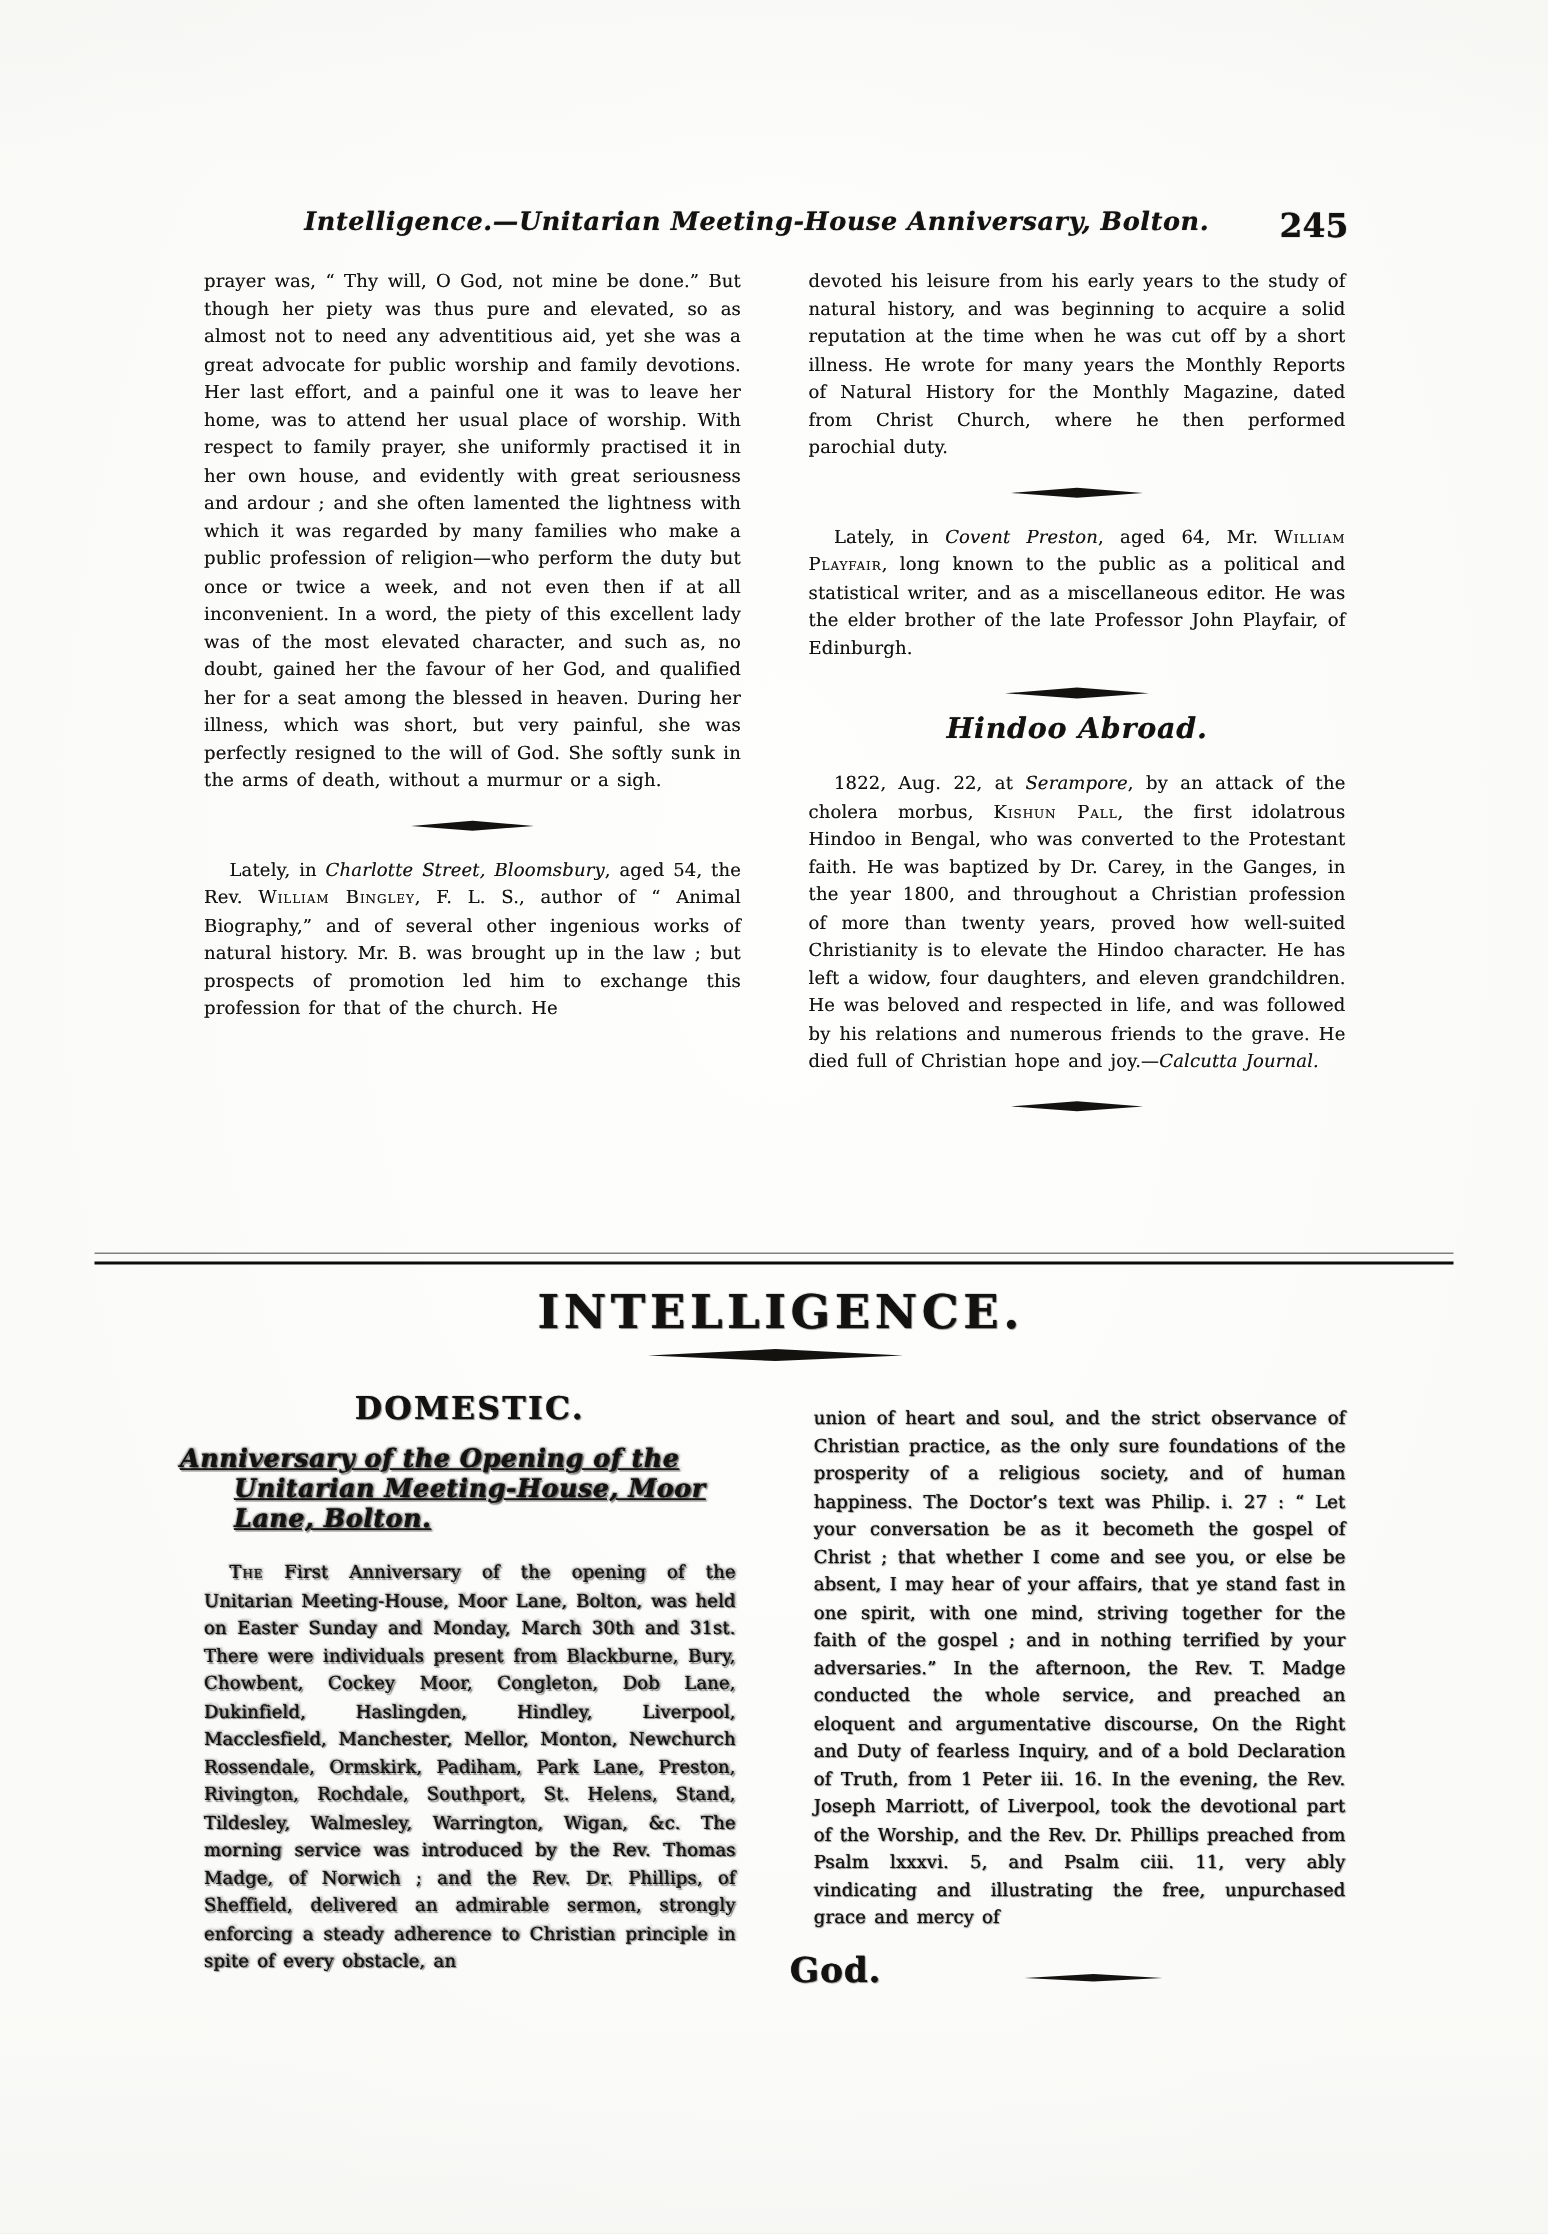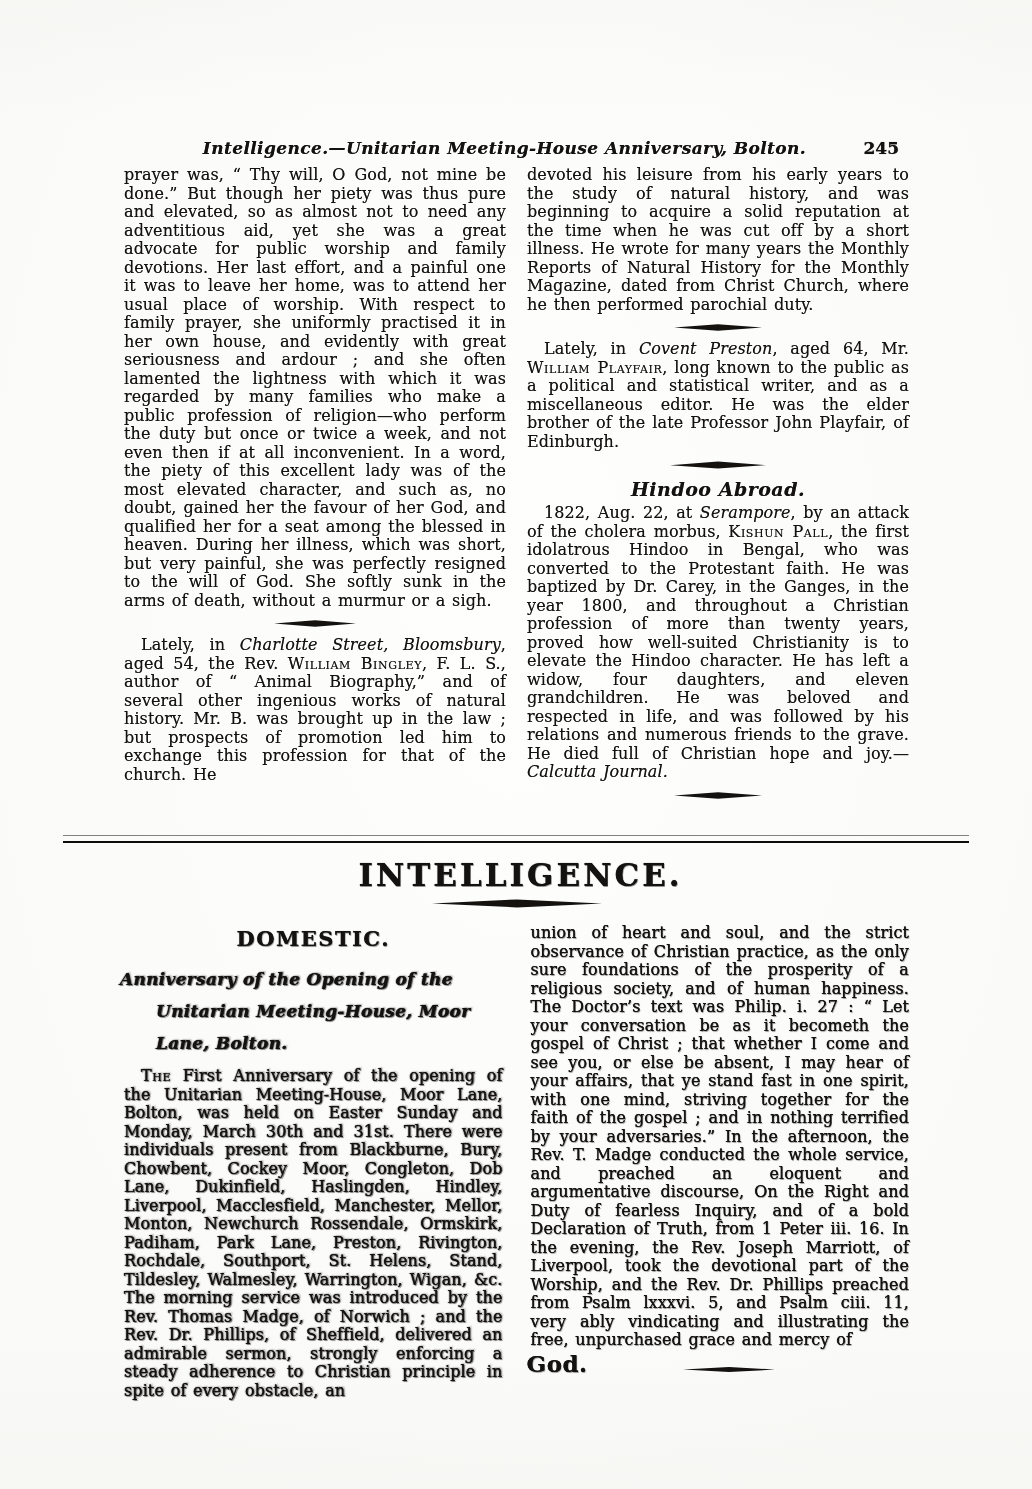--- a/index.html
+++ b/index.html
@@ -21,33 +21,33 @@
     position:absolute; top:126px; left:108px; width:793px; height:26px;margin-top:12px;
   }
   .rh-title {
     display:block; text-align:center;
     font-style:italic; font-weight:bold;
     font-size:17px; letter-spacing:0.4px;
     text-shadow:0 0 0.6px rgba(0,0,0,0.7);
   }
   .rh-pagenum {
     position:absolute; right:2px; top:0;
-    font-weight:bold; font-size:17px;
+    font-weight:bold; font-size:22px;
     text-shadow:0 0 0.7px rgba(0,0,0,0.8);
   }
 
   
   .cols { position:absolute; left:120px; width:793px; display:flex; gap:13px; }
   .top-cols { top:162px; }
   .bottom-cols { top:920px;gap:20px; }
   .col { width:390px; }
 
   .para {
-    margin:4px; text-align:justify;
-    font-size:16px; line-height:18.5px;
+    margin:16px; text-align:justify;
+    font-size:12px; line-height:18.5px;
     word-spacing:1.5px; letter-spacing:0.1px;
   }
   .indent { text-indent:17px; }
   .top-cols .para { text-shadow:0 0 0.35px rgba(0,0,0,0.55); }
 
   .sc { font-variant:small-caps; letter-spacing:0.6px; }
 
   
   .divider { display:flex; justify-content:center; margin:9px 0 8px 0; }
   .divider svg { display:block; }
@@ -72,23 +72,24 @@
   }
 
   .domestic {
     margin:6px 0 12px 0; text-align:center;
     font-size:21px; font-weight:bold; letter-spacing:1.5px;
     text-shadow:0 0 0.7px rgba(0,0,0,0.8), 0.8px 0.6px 0.7px rgba(30,30,30,0.45);
   }
 
   .article-title {
     margin:0 0 8px 0;
-    font-size:17px; line-height:32px; font-weight:bold;
+    font-size:17px; line-height:20px; font-weight:bold;
     padding-left:36px; text-indent:-36px;
     text-shadow:0 0 0.5px rgba(0,0,0,0.6);
+    text-decoration:underline;
   }
   .article-title i { letter-spacing:0.3px; }
 
   .death-abroad {
     margin:4px 0 4px 0; text-align:center;
     font-style:italic; font-weight:bold; font-size:19px;
     letter-spacing:0.5px;
     text-shadow:0 0 0.5px rgba(0,0,0,0.6);
   }
 

